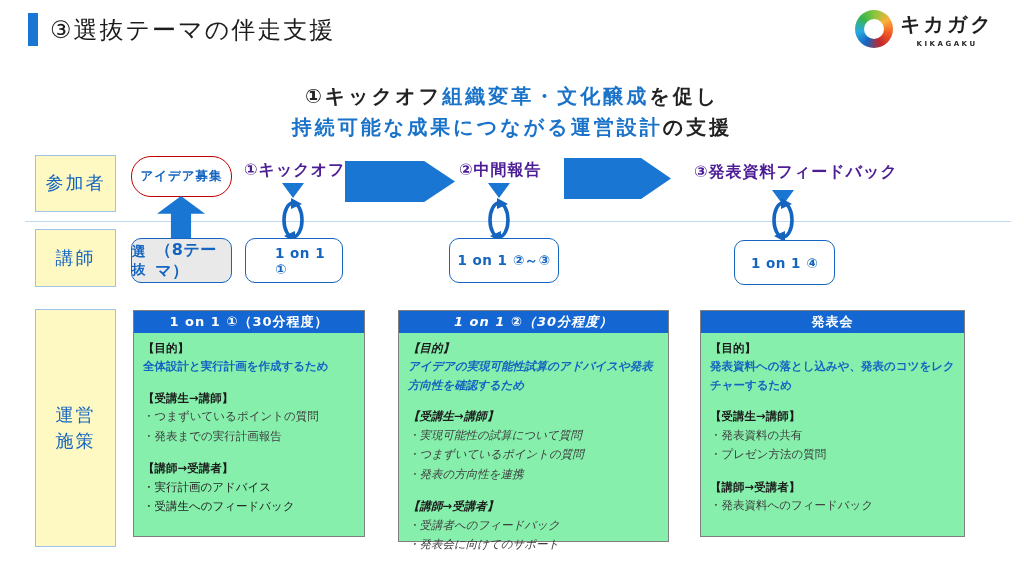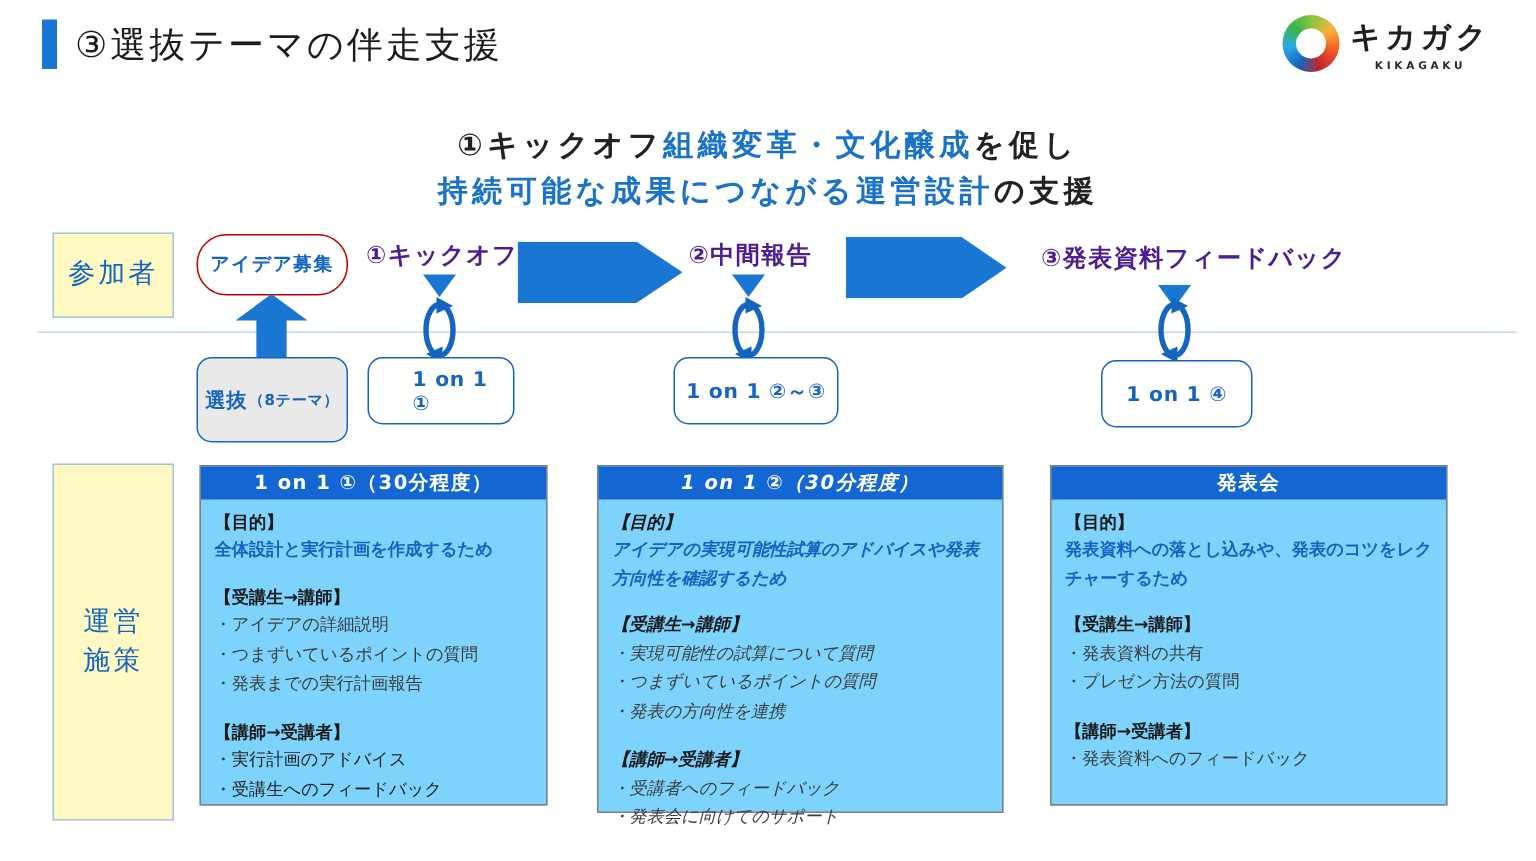--- a/index.html
+++ b/index.html
@@ -45,27 +45,27 @@
   .a1 { left:345px; top:161px; width:110px; height:41px; }
   .a2 { left:564px; top:158px; width:107px; height:41px; }
   .uparrow { position:absolute; left:157px; top:196px; width:48px; height:42px; background:#1976d2;
     clip-path:polygon(50% 0,100% 42%,71% 42%,71% 100%,29% 100%,29% 42%,0 42%); }
   .cycle { position:absolute; width:30px; height:44px; }
   .c1 { left:278px; top:198px; } .c2 { left:484px; top:198px; } .c3 { left:768px; top:198px; }
   
   .obox { position:absolute; border:1.6px solid #1565c0; border-radius:10px; background:#fff;
     color:#1565c0; font-weight:bold; display:flex; align-items:center; justify-content:center;
     font-size:13.5px; letter-spacing:0.5px; }
-  .b1 { left:131px; top:238px; width:101px; height:57px; background:#e9e9e9; }
-  .b1 .sub { font-size:10px; font-weight:bold; margin-left:1px; }
+  .b1 { left:131px; top:238px; width:101px; height:45px; background:#e9e9e9; }
+  .b1 .sub { font-size:16px; font-weight:bold; margin-left:1px; }
   .b2 { left:245px; top:238px; width:98px;  height:45px;padding-left:29px; }
   .b3 { left:449px; top:238px; width:110px; height:45px; }
   .b4 { left:734px; top:240px; width:101px; height:45px; }
   
-  .card { position:absolute; border:1px solid #7f7f7f; background:#7dd3fc; }
+  .card { position:absolute; border:1px solid #7f7f7f; background:#86efac; }
   .card1 { left:133px; top:310px; width:232px; height:227px; }
   .card2 { left:398px; top:310px; width:271px; height:232px;font-style:italic; }
   .card3 { left:700px; top:310px; width:265px; height:227px; }
   .card-head { height:22px; background:#1467d2; color:#fff; font-weight:bold; font-size:13px;
     display:flex; align-items:center; justify-content:center; letter-spacing:1px; }
   .card-body { padding:6px 9px 0 9px; font-size:11.5px; color:#3d3d3d; }
   .sec-label { font-weight:bold; color:#1a1a1a; line-height:1.6; }
   .purpose { color:#1565c0; font-weight:bold; line-height:1.6; }
   .item { line-height:1.7; }
   .bold-item { font-weight:normal; color:#222; }
@@ -86,20 +86,23 @@
     </div>
   </div>
 
   <div class="subtitle">
     <div><span>①キックオフ</span><span class="blue-t">組織変革・文化醸成</span><span>を促し</span></div>
     <div><span class="blue-t">持続可能な成果につながる運営設計</span><span>の支援</span></div>
   </div>
 
   <div class="rowlabel lbl-part">
       <span>参加者</span>
+    </div>
+  <div class="rowlabel lbl-inst">
+      <span>講師</span>
     </div>
   <div class="rowlabel lbl-ops">
     <span>運営</span>
     <span>施策</span>
   </div>
 
   <div class="h-line"></div>
   <div class="idea-box">アイデア募集</div>
 
   <div class="mlabel m1">①キックオフ</div>
@@ -141,21 +144,20 @@
   <div class="obox b3">1 on 1 ②～③</div>
   <div class="obox b4">1 on 1 ④</div>
 
   <div class="card card1">
     <div class="card-head">1 on 1 ①（30分程度）</div>
     <div class="card-body">
       <div class="sec-label">【目的】</div>
       <div class="purpose">全体設計と実行計画を作成するため</div>
       <div class="gap"></div>
       <div class="sec-label">【受講生→講師】</div>
-      <div class="item">・アイデアの詳細説明</div>
       <div class="item">・つまずいているポイントの質問</div>
       <div class="item">・発表までの実行計画報告</div>
       <div class="gap"></div>
       <div class="sec-label">【講師→受講者】</div>
       <div class="item bold-item">・実行計画のアドバイス</div>
       <div class="item bold-item">・受講生へのフィードバック</div>
     </div>
   </div>
 
   <div class="card card2">

